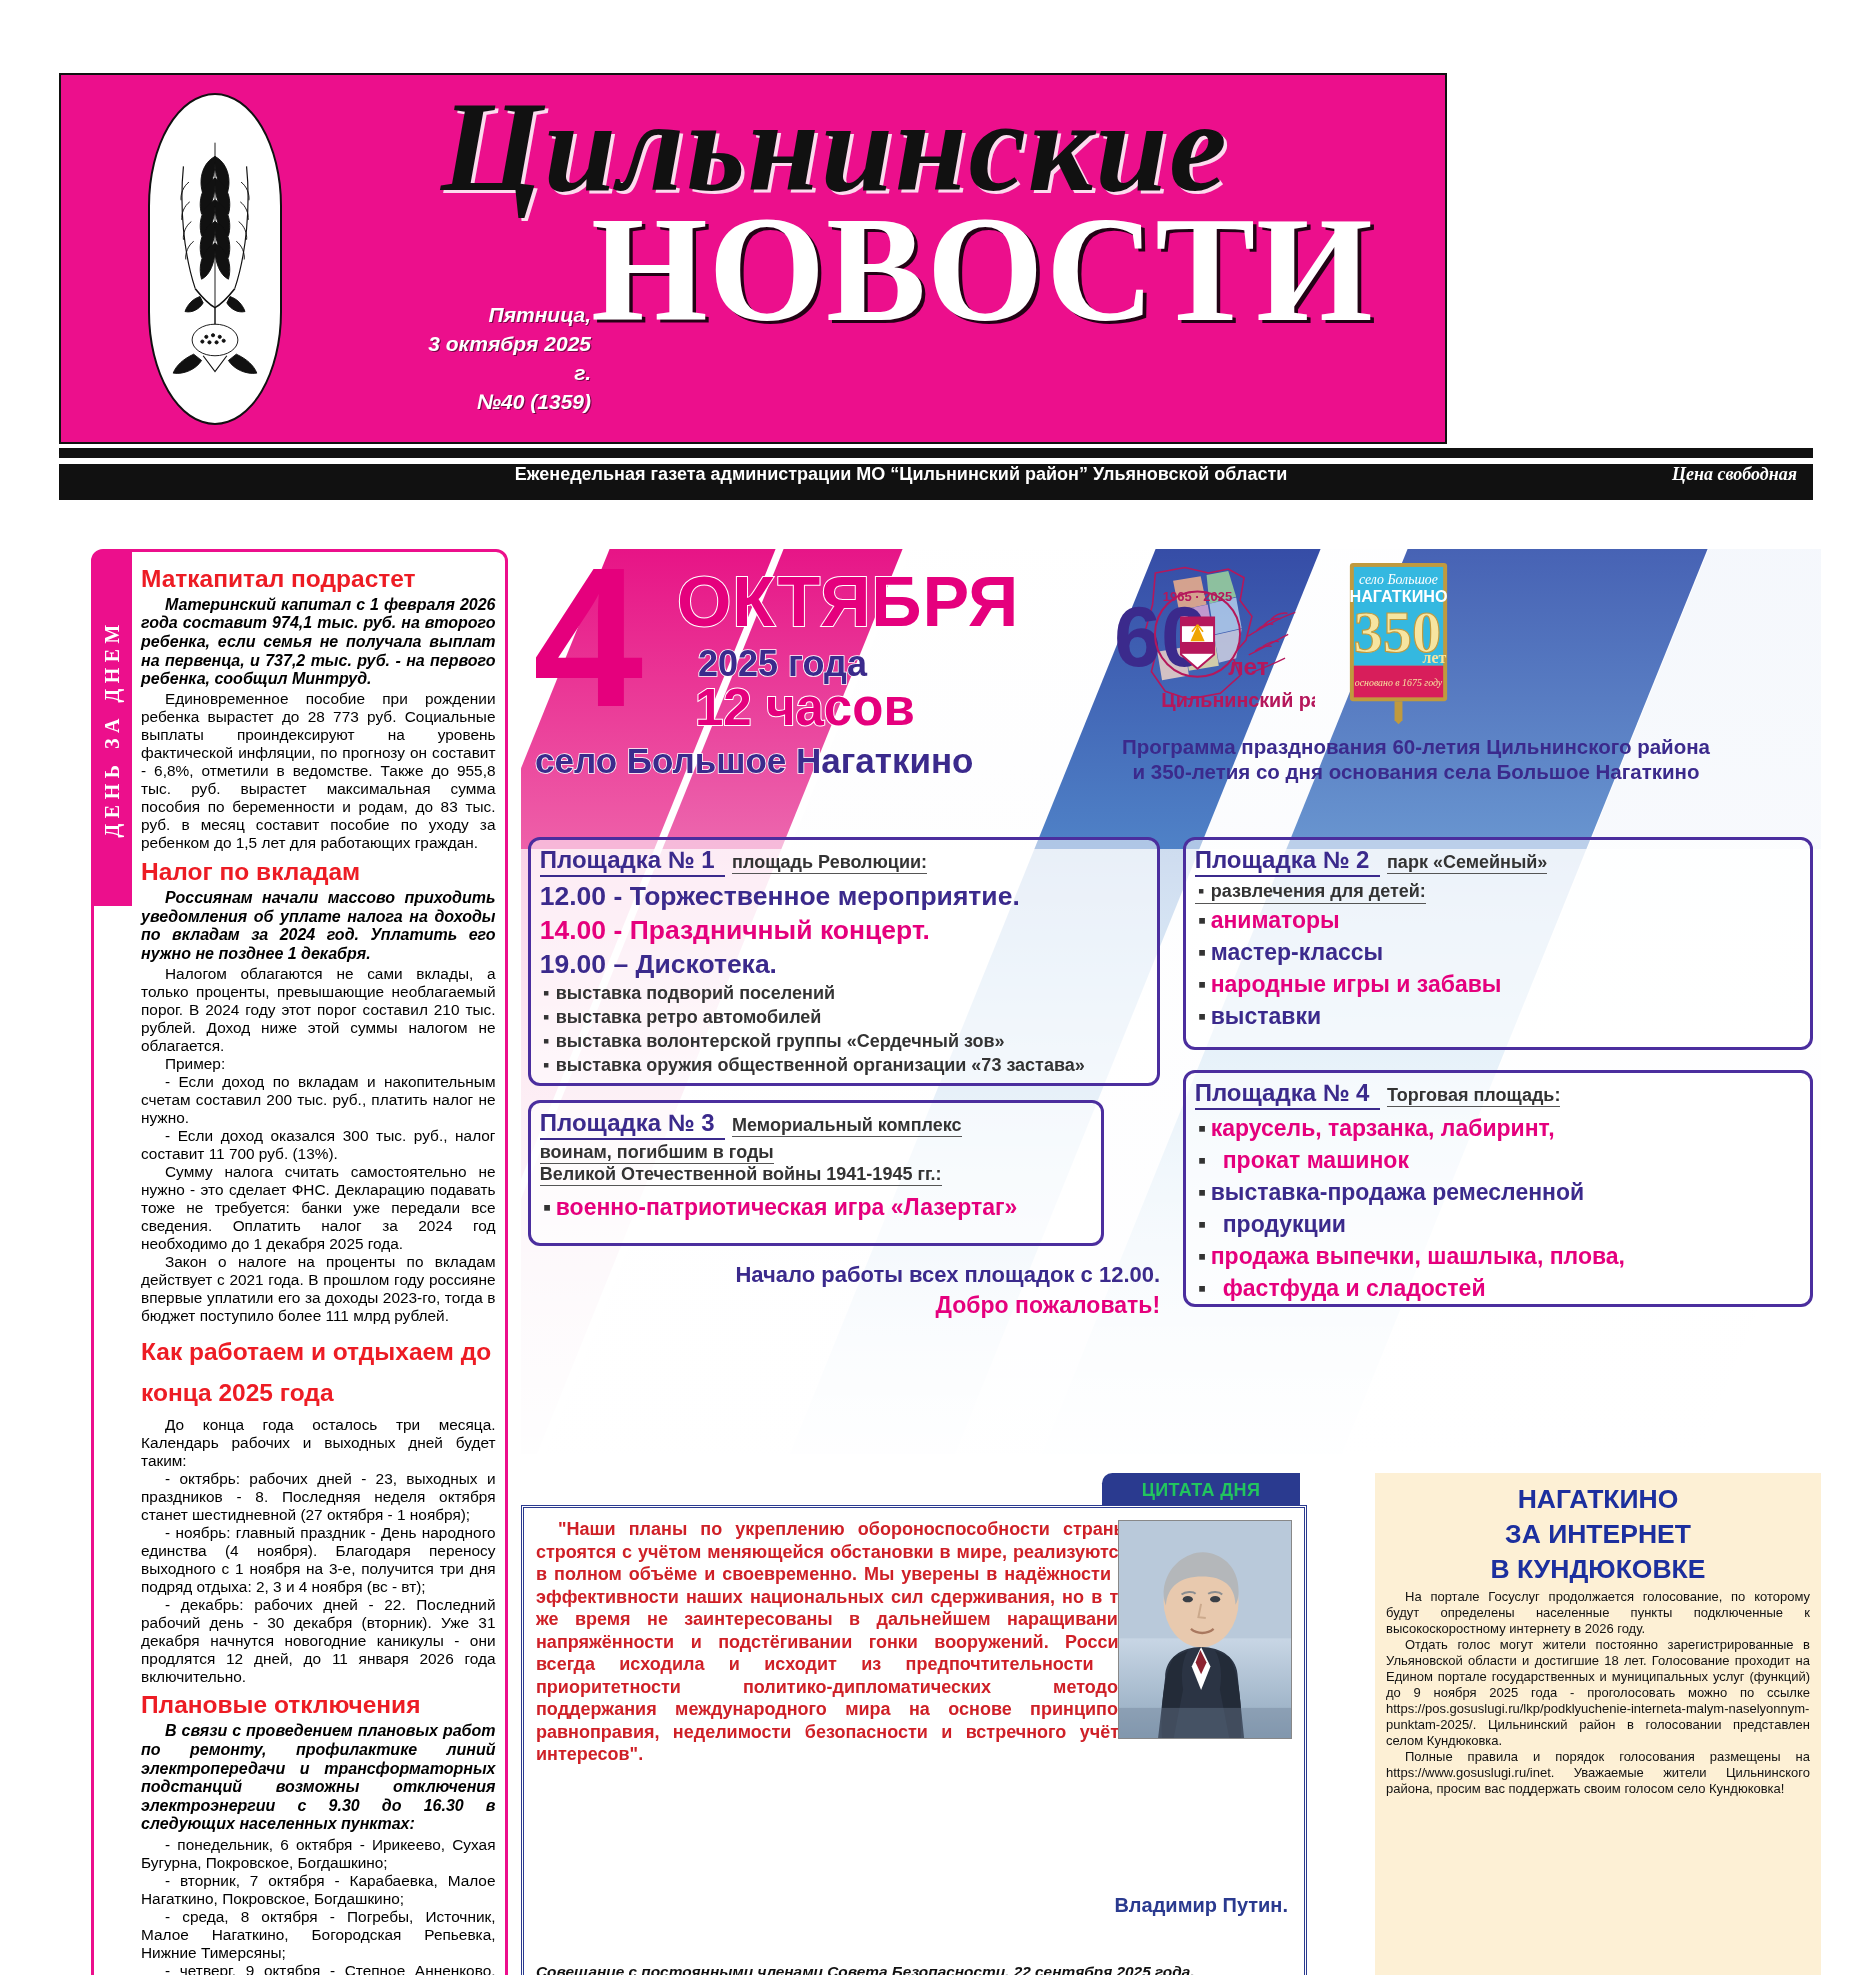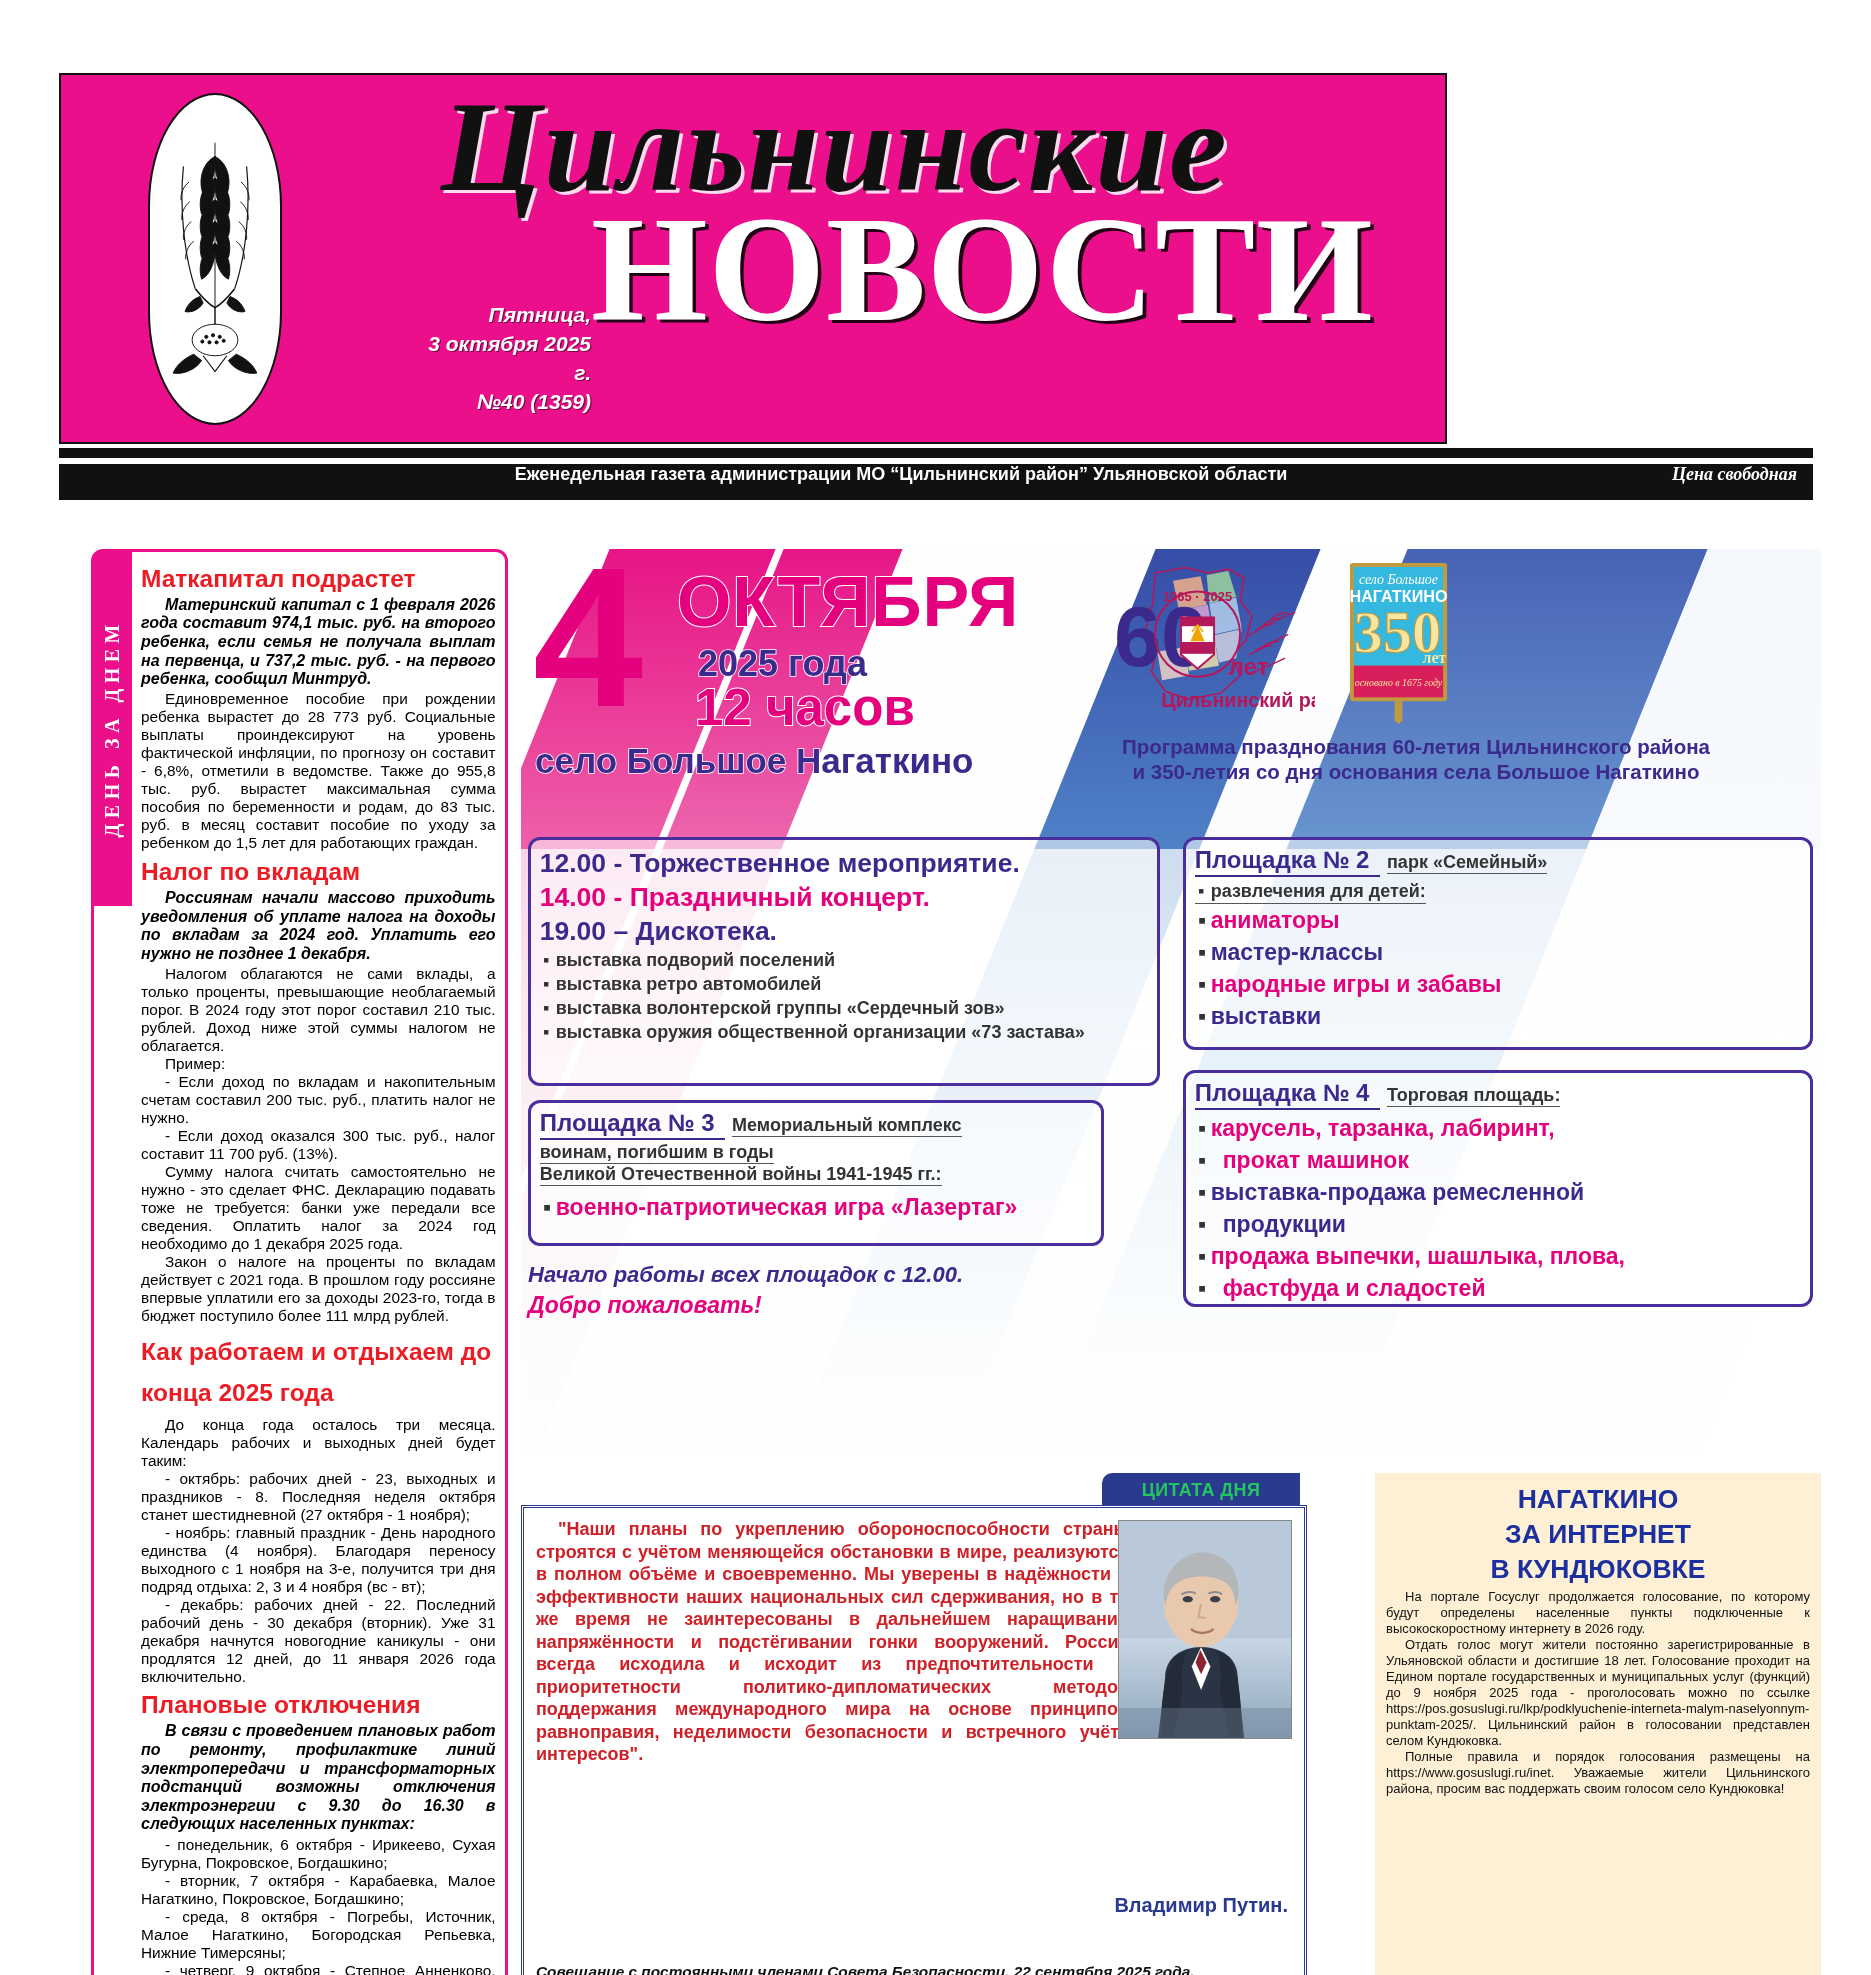--- a/index.html
+++ b/index.html
@@ -165,21 +165,21 @@
   .pbul {
     font-size:18px; line-height:24px; font-weight:bold; color:#333;
     padding-left:16px; position:relative;
   }
   .pbul::before { content:"▪"; position:absolute; left:3.2px; top:0; color:#333; }
   .pbul.pink { color:#e5007d; }
   .pbul.blue { color:#3b2a8c; }
   .pbul.big { font-size:23px; line-height:32px; }
   .pbul.uline { border-bottom:1.6px solid #555; display:inline-block; }
   .pnote {
-    position:absolute; text-align:left; font-weight:bold; font-style:italic;
+    position:absolute; text-align:right; font-weight:bold; 
   }
 
   
   .quote-hdr {
     position:absolute; left:1102px; top:1473px; width:198px; height:34px;
     background:#2a3a8f; color:#22c55e; font-weight:bold; font-size:18px;
     display:flex; align-items:center; justify-content:center;
     border-top-left-radius:10.3px; letter-spacing:0.4px;
   }
   .quote-box {
@@ -399,20 +399,24 @@
       <text x="135" y="322" font-family="Liberation Serif, serif" font-size="25" font-style="italic" fill="#f7e5a0" text-anchor="middle">основано в 1675 году</text>
     </svg>
   </div>
 
   <div class="prog-text">
     <div>Программа празднования 60-летия Цильнинского района</div>
     <div>и 350-летия со дня основания села Большое Нагаткино</div>
   </div>
 
   <div class="pbox" style="left:7.1px; top:288px; width:632px; height:249px;">
+    <div>
+      <span class="pbox-title">Площадка № 1</span>
+      <span class="pbox-loc">площадь Революции:</span>
+    </div>
     <div class="ptime">12.00 - Торжественное мероприятие.</div>
     <div class="ptime pink">14.00 - Праздничный концерт.</div>
     <div class="ptime">19.00 – Дискотека.</div>
     <div class="pbul">выставка подворий поселений</div>
     <div class="pbul">выставка ретро автомобилей</div>
     <div class="pbul">выставка волонтерской группы «Сердечный зов»</div>
     <div class="pbul">выставка оружия общественной организации «73 застава»</div>
   </div>
 
   <div class="pbox" style="left:662px; top:288px; width:630px; height:213px;">

